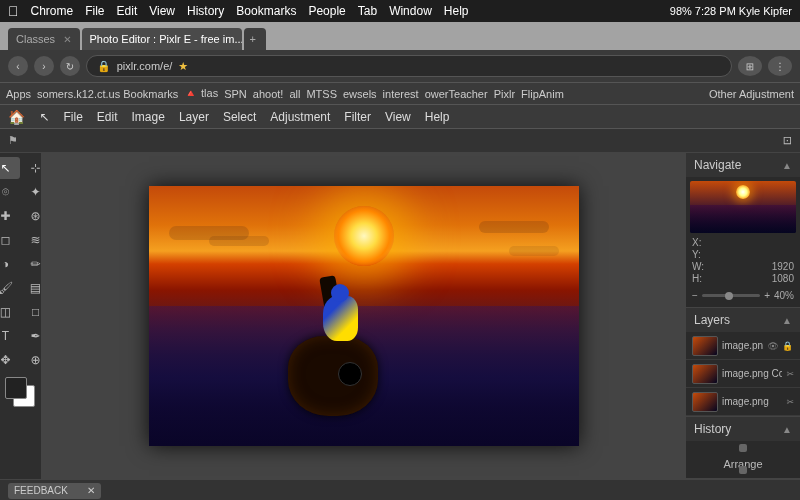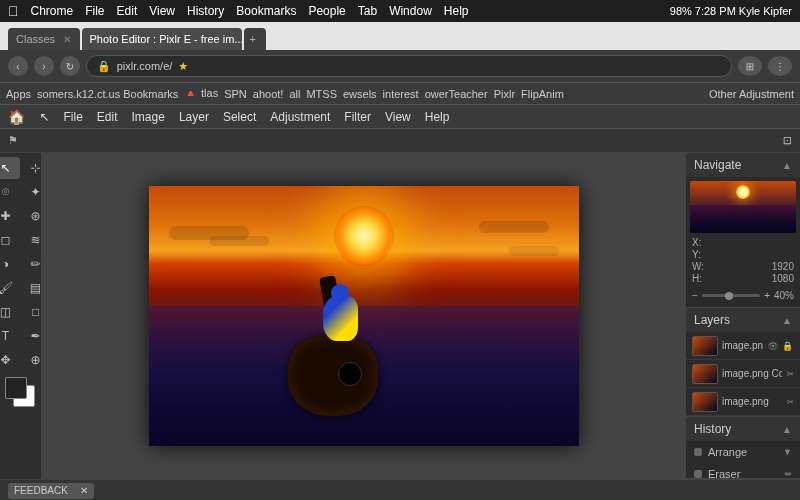--- a/index.html
+++ b/index.html
@@ -40,21 +40,21 @@
     
     #browser-chrome {
       background: #3a3a3a;
       border-bottom: 1px solid #555;
     }
     #tab-bar {
       height: 28px;
       display: flex;
       align-items: flex-end;
       padding: 0 8px;
-      background: #e5e5e5;
+      background: #a3a3a3;
       gap: 2px;
     }
     .browser-tab {
       height: 22px;
       background: #3e3e3e;
       border-radius: 4px 4px 0 0;
       display: flex;
       align-items: center;
       padding: 0 8px;
       font-size: 11px;
@@ -408,20 +408,21 @@
     #history-panel { flex: 1; overflow: hidden; }
     .history-item {
       display: flex;
       align-items: center;
       padding: 3px 8px;
       height: 22px;
       gap: 6px;
       cursor: pointer;
       font-size: 11px;
       color: #bbb;
+      flex-direction: column;
     }
     .history-dot { width: 8px; height: 8px; border-radius: 2px; background: #666; flex-shrink: 0; }
 
     
     #feedback-bar {
       height: 22px;
       background: #333;
       display: flex;
       align-items: center;
       padding: 0 8px;
@@ -429,21 +430,21 @@
       border-top: 1px solid #444;
     }
     .feedback-btn {
       height: 16px;
       background: #555;
       border-radius: 3px;
       display: flex; align-items: center;
       padding: 0 6px;
       font-size: 10px; color: #ccc;
       cursor: pointer;
-      gap: 12px;
+      gap: 19px;
       text-align: center;
     }
   </style>
 </head>
 <body>
 
 <div id="os-menubar">
   <span class="os-menu-apple"></span>
   <span class="os-menu-item">Chrome</span>
   <span class="os-menu-item">File</span>

